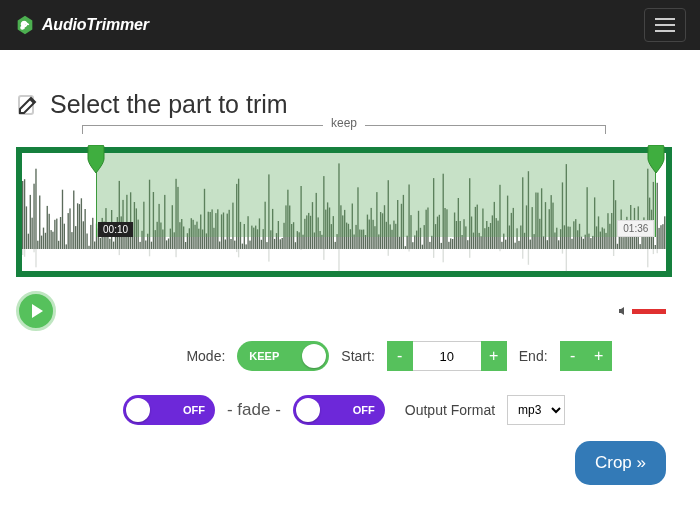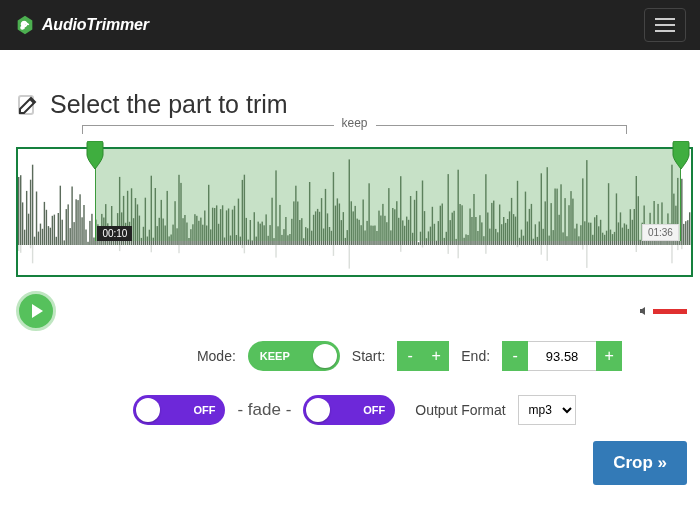--- a/index.html
+++ b/index.html
@@ -4,32 +4,32 @@
 <style>
   * { box-sizing: border-box; margin: 0; padding: 0; }
   body { font-family: -apple-system, "Helvetica Neue", Arial, sans-serif; width: 700px; height: 510px; overflow: hidden; background: #fff; color: #333; }
   .navbar { background: #222; height: 50px; display: flex; align-items: center; justify-content: space-between; padding: 0 14px; }
   .logo { display: flex; align-items: center; gap: 6px; }
   .logo-icon { width: 22px; height: 22px; }
   .logo-text { color: #fff; font-weight: 700; font-style: italic; font-size: 16px; letter-spacing: -0.2px; }
   .hamburger { width: 42px; height: 34px; border: 1px solid #444; border-radius: 4px; display: flex; flex-direction: column; justify-content: center; align-items: center; gap: 4px; cursor: pointer; }
   .hamburger span { display: block; width: 20px; height: 2px; background: #ccc; }
 
-  .content { padding: 18px 7px 0 16px; }
+  .content { padding: 18px 28px 0 16px; }
   .title-row { display: flex; align-items: center; gap: 10px; margin: 22px 0 6px 0; }
   .title-row h1 { font-weight: 400; font-size: 25px; color: #333; }
   .edit-icon { width: 24px; height: 24px; color: #333; }
 
   .keep-bracket { position: relative; height: 16px; margin: 0 66px 2px 66px; border-top: 1px solid #999; }
   .keep-bracket::before, .keep-bracket::after { content: ""; position: absolute; top: 0; width: 1px; height: 8px; background: #999; }
   .keep-bracket::before { left: 0; }
   .keep-bracket::after { right: 0; }
   .keep-bracket span { position: absolute; top: -10px; left: 50%; transform: translateX(-50%); background: #fff; padding: 0 8px; font-size: 12px; color: #666; }
 
-  .wave-wrap { position: relative; height: 130px; border: 2px solid #15803d; margin-top: 6px; }
+  .wave-wrap { position: relative; height: 130px; border: 6px solid #15803d; margin-top: 6px; }
   .wave-main { position: absolute; top: 0; left: 0; right: 0; height: 96px; overflow: hidden; }
   .wave-svg { width: 100%; height: 100%; display: block; }
   .wave-reflect { position: absolute; left: 0; right: 0; top: 96px; height: 34px; transform: scaleY(-1); opacity: 0.22; overflow: hidden; }
   .wave-reflect .wave-svg { height: 96px; }
 
   .sel-overlay { position: absolute; top: 0; bottom: 34px; background: rgba(95,170,95,0.35); border-left: 1px solid #3c9a3c; border-right: 1px solid #3c9a3c; }
   .handle { position: absolute; top: -8px; width: 18px; height: 30px; cursor: ew-resize; }
   .handle svg { width: 100%; height: 100%; }
   .handle-left { transform: translateX(-50%); }
   .handle-right { transform: translateX(-50%); }
@@ -58,21 +58,21 @@
   .toggle.on .tlabel { left: 12px; }
   .toggle.off .tlabel { right: 10px; }
 
   .numgrp { display: flex; align-items: center; }
   .sqbtn { width: 26px; height: 30px; background: #56c15c; color: #fff; display: flex; align-items: center; justify-content: center; font-size: 16px; cursor: pointer; user-select: none; }
   .numinput { width: 68px; height: 30px; border: 1px solid #ccc; border-left: none; border-right: none; text-align: center; font-size: 13px; }
   .fade-label { font-size: 17px; color: #555; }
   .select { height: 30px; border: 1px solid #ccc; background: #fff; font-size: 12px; padding: 0 6px; cursor: pointer; }
 
   .crop-row { display: flex; justify-content: flex-end; margin-top: 16px; padding-right: 6px; }
-  .crop-btn { background: #337ab7; color: #fff; border: none; border-radius: 3px; padding: 12px 20px; font-size: 17px; cursor: pointer; font-weight: bold; }
+  .crop-btn { background: #337ab7; color: #fff; border: none; border-radius: 15px; padding: 12px 20px; font-size: 17px; cursor: pointer; }
 </style>
 </head>
 <body>
 
 <div class="navbar">
   <div class="logo">
     <svg class="logo-icon" viewBox="0 0 24 24">
       <path fill="#4caf50" d="M12 2 L20 7 L20 17 L12 22 L4 17 L4 7 Z"></path>
       <path fill="#fff" d="M11 8 a3 3 0 1 0 0.1 0 M11 8 L11 16 M11 11 Q15 9 16 12" stroke="#fff" stroke-width="1.5"></path>
       <circle cx="9" cy="15" r="2.2" fill="#fff"></circle>
@@ -822,27 +822,27 @@
     <div class="row row1">
       <span class="label">Mode:</span>
       <div class="toggle on">
         <span class="tlabel">KEEP</span>
         <div class="knob"></div>
       </div>
 
       <span class="label">Start:</span>
       <div class="numgrp">
         <div class="sqbtn">-</div>
+        <input class="numinput" value="10" style="">
         <div class="sqbtn">+</div>
       </div>
 
       <span class="label">End:</span>
       <div class="numgrp">
         <div class="sqbtn">-</div>
-        <input class="numinput" value="93.58" style="">
         <div class="sqbtn">+</div>
       </div>
     </div>
 
     <div class="row">
       <div class="toggle off">
         <div class="knob"></div>
         <span class="tlabel">OFF</span>
       </div>
       <span class="fade-label">- fade -</span>

